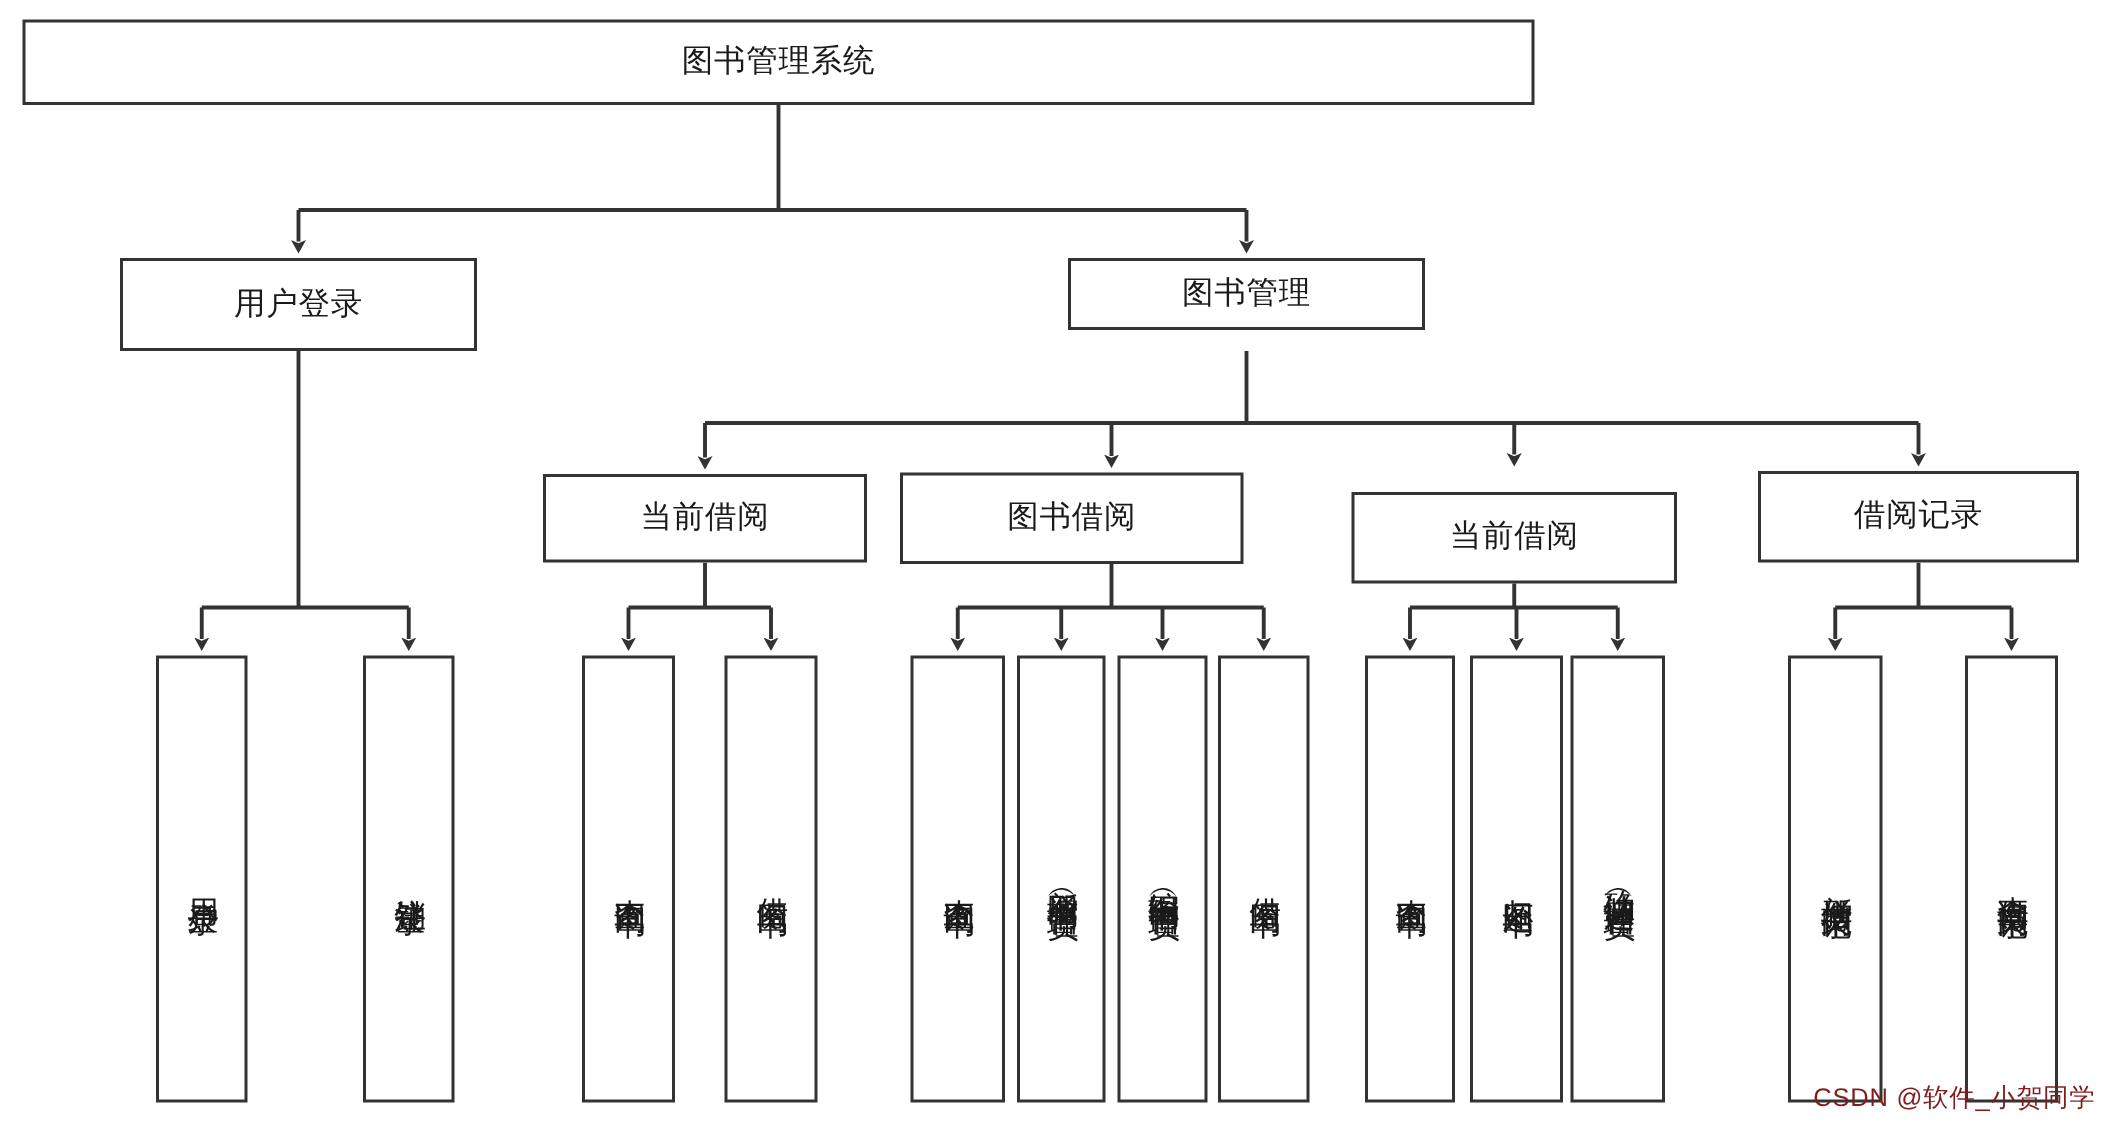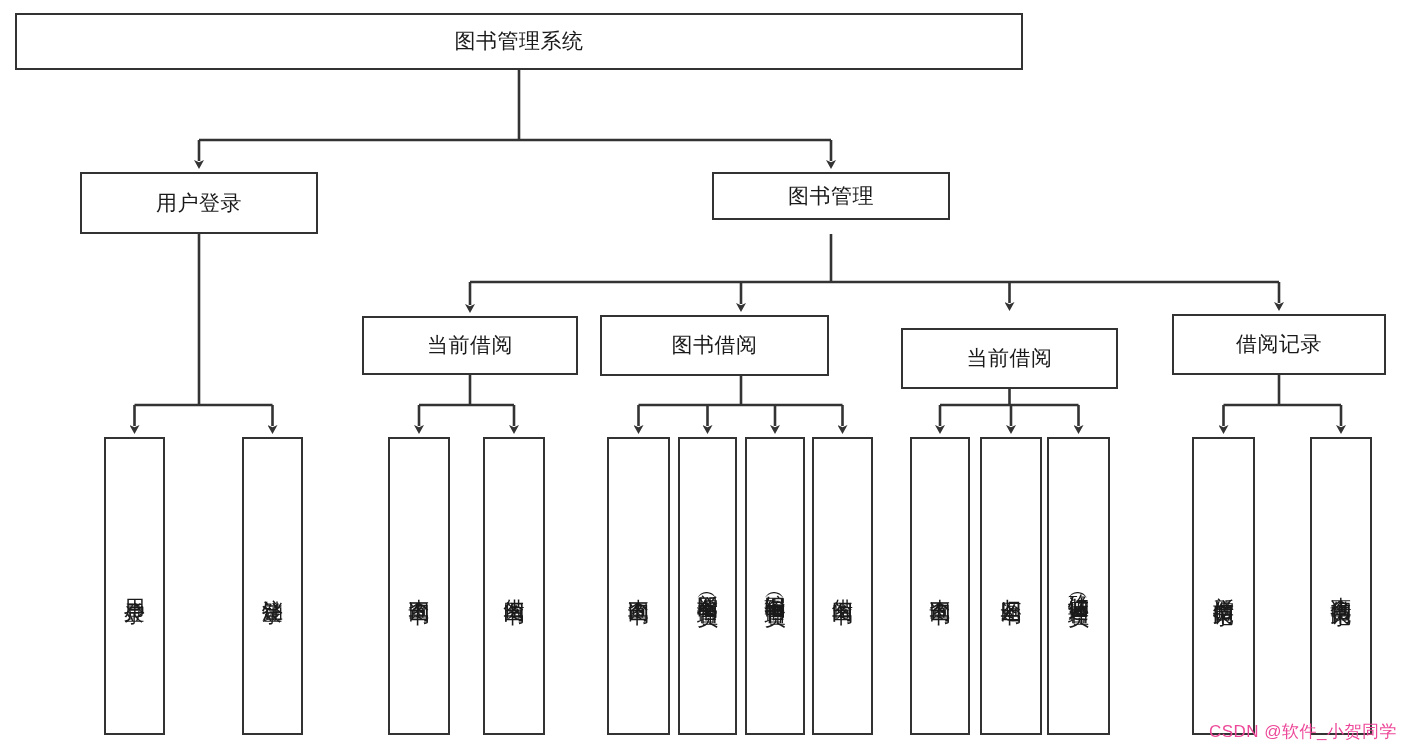--- a/index.html
+++ b/index.html
@@ -56,21 +56,21 @@
     font-size: 21px;
     line-height: 1.05;
     letter-spacing: 2px;
     max-height: 272px;
   }
   #watermark {
     position: absolute;
     right: 8px;
     bottom: 4px;
     font-size: 17px;
-    color: #ec4899;
+    color: #7f1d1d;
     letter-spacing: 0.5px;
     z-index: 5;
     white-space: nowrap;
   }
 </style>
 </head>
 <body>
 
 <div id="canvas">
   <svg id="edges" viewBox="0 0 1405 747">

